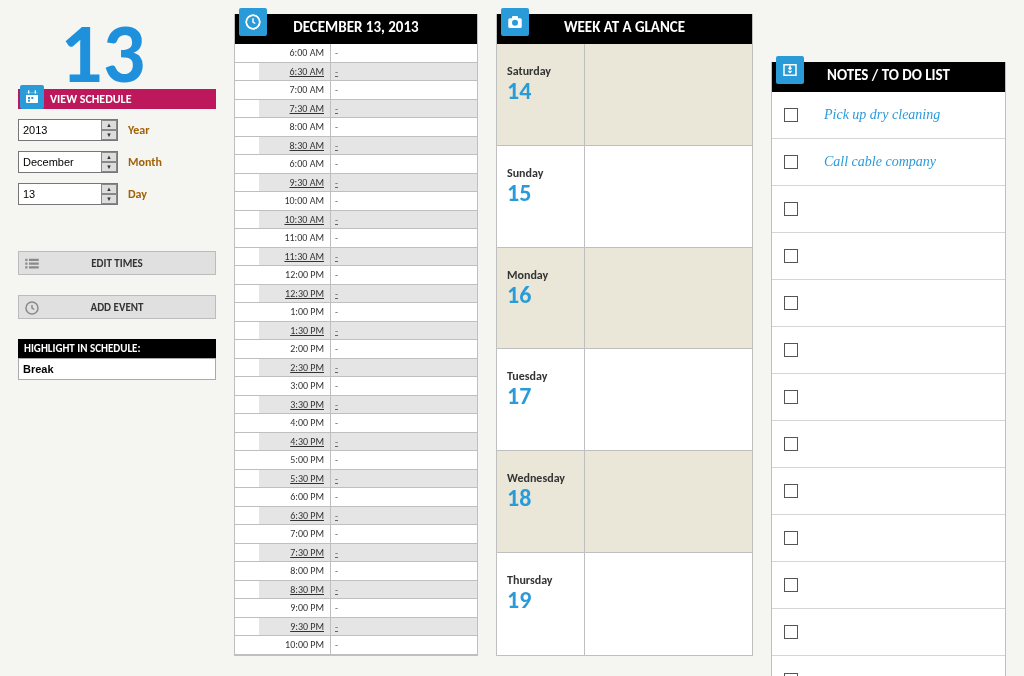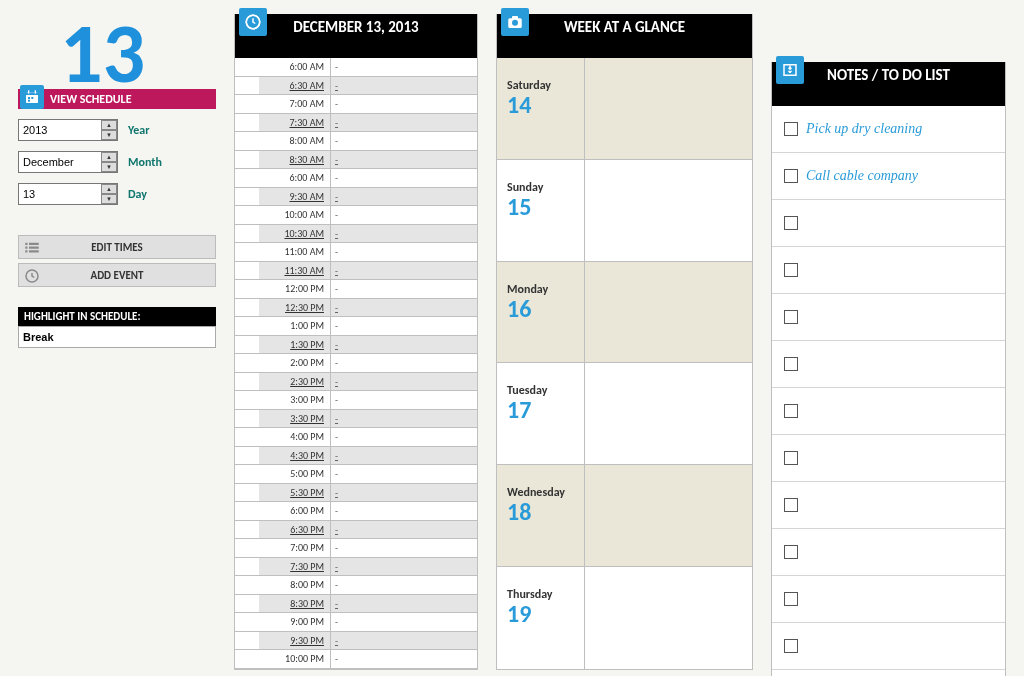--- a/index.html
+++ b/index.html
@@ -30,43 +30,43 @@
     position: absolute; left: 2px; top: -4px; width: 24px; height: 24px;
     background: #2a9bd9; border-radius: 2px;
     display: flex; align-items: center; justify-content: center; color: #fff;
   }
   .hicon svg { width: 16px; height: 16px; }
   .spin-row { display: flex; align-items: center; gap: 10px; margin: 10px 0 0 0; }
   .spin-input {
     width: 100px; height: 22px; border: 1px solid #777; background: #fff;
     font-size: 11px; padding: 0 4px;
   }
-  .spin-label { font-size: 12px; font-weight: 700; color: #0f766e; }
+  .spin-label { font-size: 12px; font-weight: 700; color: #a16207; }
   .sec-spacer { height: 26px; }
   .btn-row {
     background: #e0e0e0; border: 1px solid #bcbcbc;
     height: 24px; display: flex; align-items: center; justify-content: center;
-    gap: 8px; margin-top: 4px; font-size: 11px; font-weight: 700; color: #333;
+    gap: 8px; margin-top: 20px; font-size: 11px; font-weight: 700; color: #333;
     position: relative;
   }
   .btn-row .bicon { position: absolute; left: 4px; top: 3px; width: 18px; height: 18px; color: #8a8a8a; }
   .highlight-hdr {
     background: #000; color: #fff; font-weight: 700; font-size: 11px;
     padding: 3px 6px; margin-top: 20px;
   }
   .highlight-in {
     width: 100%; height: 22px; border: 1px solid #aaa; background: #fff;
     font-size: 11px; padding: 0 4px; font-weight: 700;
   }
 
   
   .panel { border: 1px solid #bfbfbf; border-top: none; background: #fff; position: relative; }
   .panel-header {
     background: #000; color: #fff; font-weight: 700; text-align: center;
-    font-size: 15px; height: 44px; line-height: 26px; position: relative;
+    font-size: 15px; height: 30px; line-height: 26px; position: relative;
   }
   .panel-header .picon {
     position: absolute; left: 4px; top: -6px; width: 28px; height: 28px;
     background: #2a9bd9; border-radius: 2px;
     display: flex; align-items: center; justify-content: center; color: #fff;
   }
   .picon svg { width: 18px; height: 18px; }
 
   
   .sched-panel { width: 244px; }
@@ -91,21 +91,21 @@
   .week-cell.alt .wk-left, .week-cell.alt .wk-right { background: #eae7d8; }
   .wk-left { width: 88px; border-right: 1px solid #bfbfbf; padding: 20px 0 0 10px; background: #fff; }
   .wk-right { flex: 1; background: #fff; }
   .wk-day { font-size: 12px; font-weight: 700; color: #333; }
   .wk-num { font-size: 24px; font-weight: 700; color: #2a9bd9; line-height: 1.05; }
 
   
   .notes-panel { width: 235px; margin-top: 48px; }
   .notes-body { height: 611px; }
   .note-row {
-    display: flex; align-items: center; gap: 8px; height: 47px;
+    display: flex; align-items: center; gap: 26px; height: 47px;
     padding: 0 0 0 12px; border-bottom: 1px solid #d5d5d5;
   }
   .note-row:last-child { border-bottom: none; }
   .note-check {
     width: 14px; height: 14px; border: 1.5px solid #555; background: #fff; flex-shrink: 0;
   }
   .note-text {
     font-family: "Segoe Script", "Comic Sans MS", cursive;
     color: #2a9bd9; font-size: 14px; font-style: italic;
   }

